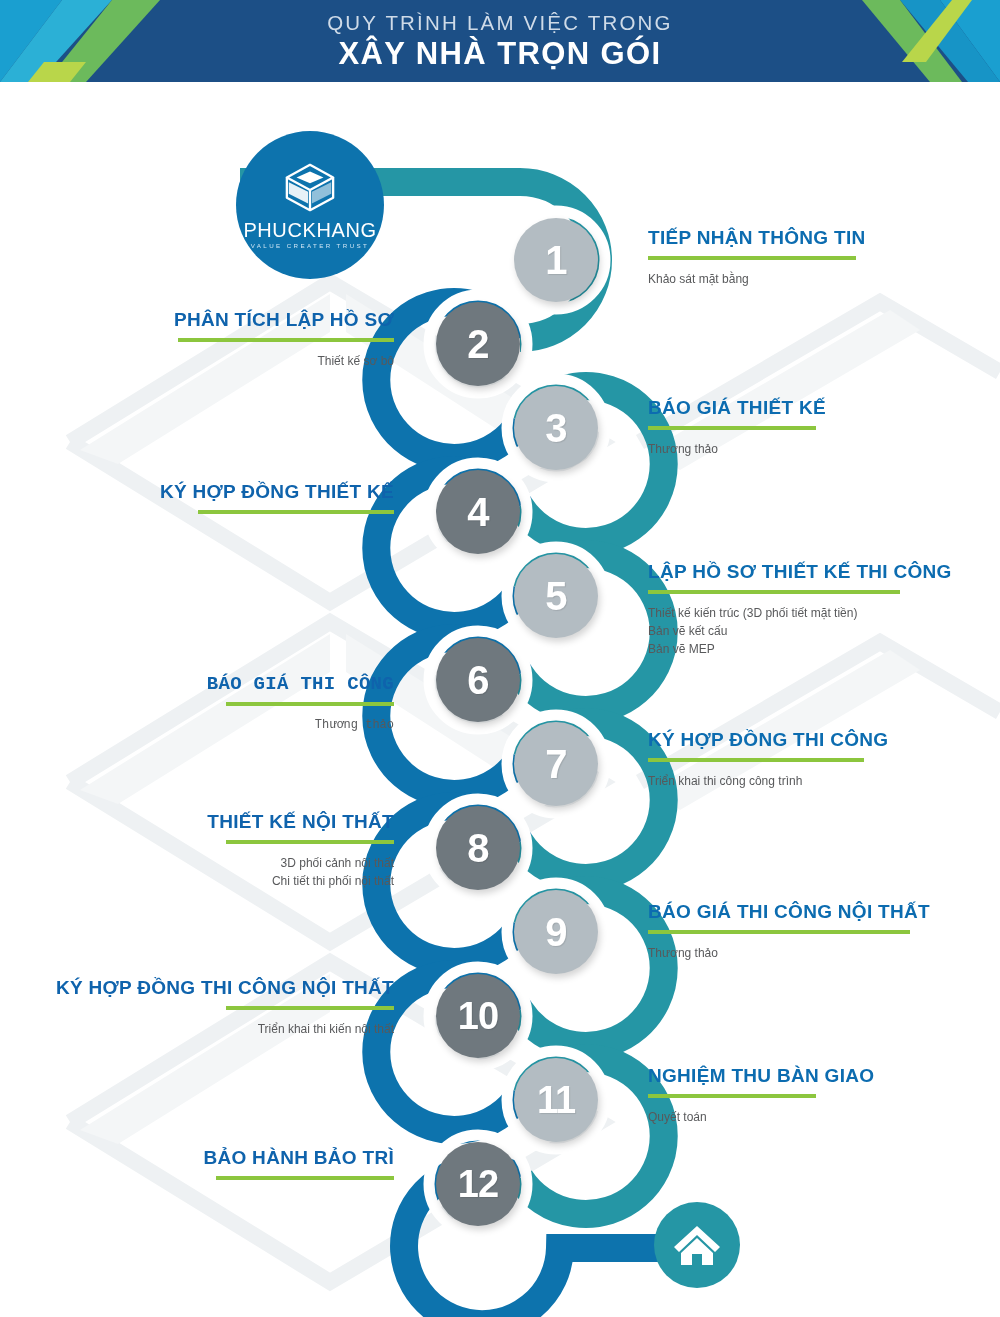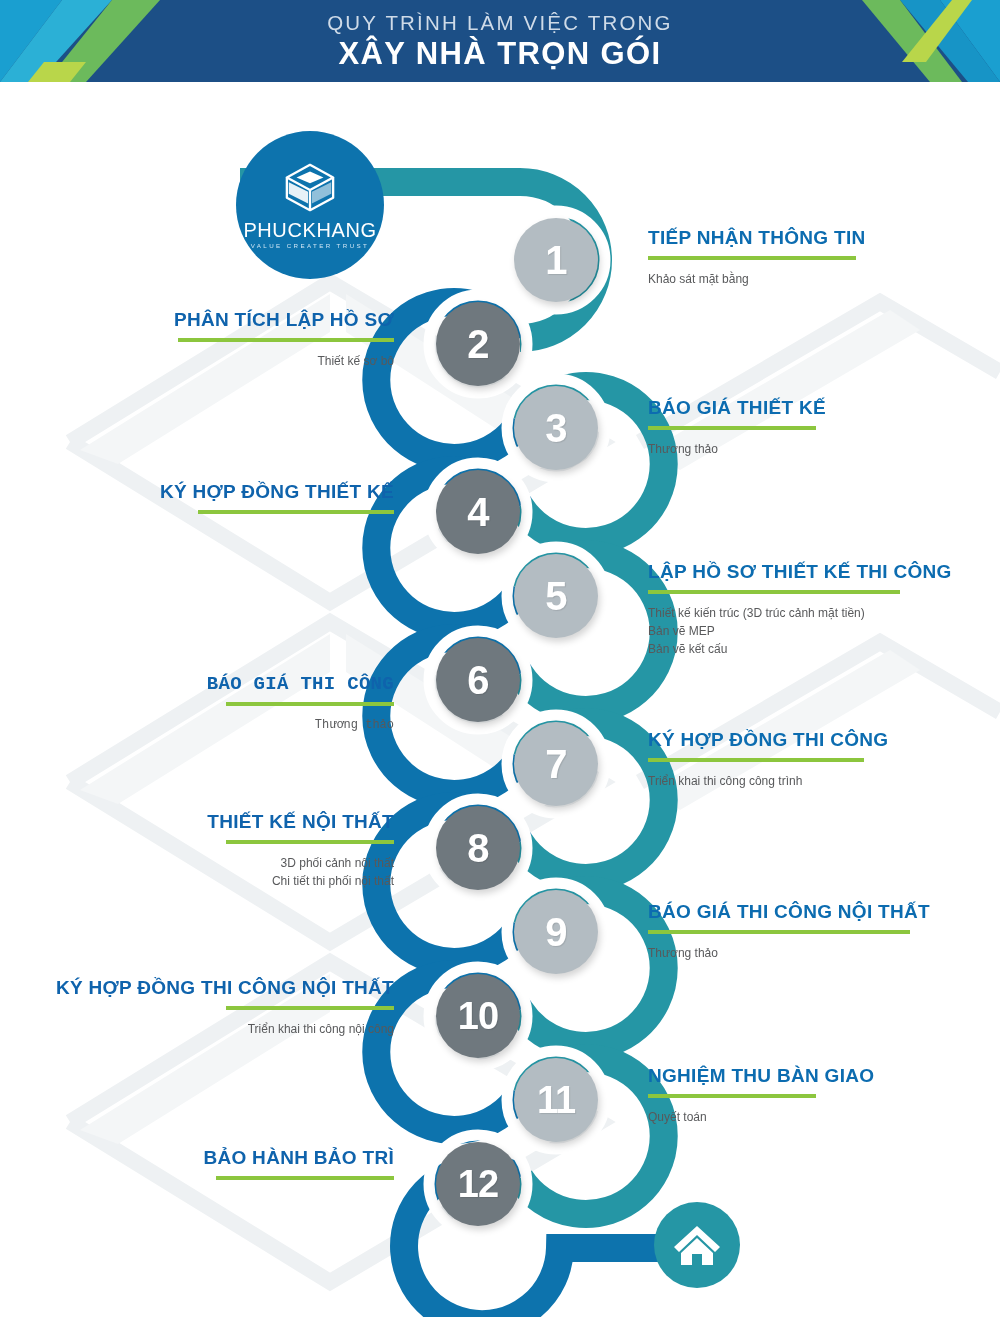--- a/index.html
+++ b/index.html
@@ -324,23 +324,23 @@
   </div>
 
   <div class="step-text side-left" style="left:50px;top:482px;width:344px;">
     <div class="step-title dark">KÝ HỢP ĐỒNG THIẾT KẾ</div>
     <div class="rule" style="width:196px;margin-left:auto;"></div>
   </div>
 
   <div class="step-text side-right" style="left:648px;top:562px;width:330px;">
     <div class="step-title">LẬP HỒ SƠ THIẾT KẾ THI CÔNG</div>
     <div class="rule" style="width:252px;"></div>
-    <div class="step-desc">Thiết kế kiến trúc (3D trúc cảnh mặt tiền)</div>
+    <div class="step-desc">Thiết kế kiến trúc (3D phối tiết mặt tiền)</div>
+    <div class="step-desc">Bản vẽ kết cấu</div>
     <div class="step-desc">Bản vẽ MEP</div>
-    <div class="step-desc">Bản vẽ kết cấu</div>
   </div>
 
   <div class="step-text side-left" style="left:60px;top:674px;width:334px;font-family:Liberation Mono, monospace;">
     <div class="step-title dark">BÁO GIÁ THI CÔNG</div>
     <div class="rule" style="width:168px;margin-left:auto;"></div>
     <div class="step-desc">Thương thảo</div>
   </div>
 
   <div class="step-text side-right" style="left:648px;top:730px;width:320px;">
     <div class="step-title">KÝ HỢP ĐỒNG THI CÔNG</div>
@@ -357,21 +357,21 @@
 
   <div class="step-text side-right" style="left:648px;top:902px;width:330px;">
     <div class="step-title">BÁO GIÁ THI CÔNG NỘI THẤT</div>
     <div class="rule" style="width:262px;"></div>
     <div class="step-desc">Thương thảo</div>
   </div>
 
   <div class="step-text side-left" style="left:30px;top:978px;width:364px;">
     <div class="step-title dark">KÝ HỢP ĐỒNG THI CÔNG NỘI THẤT</div>
     <div class="rule" style="width:168px;margin-left:auto;"></div>
-    <div class="step-desc">Triển khai thi công nội công</div>
+    <div class="step-desc">Triển khai thi kiến nội thất</div>
   </div>
 
   <div class="step-text side-left" style="left:60px;top:1148px;width:334px;">
     <div class="step-title dark">BẢO HÀNH BẢO TRÌ</div>
     <div class="rule" style="width:178px;margin-left:auto;"></div>
   </div>
 
   <div class="step-text side-right" style="left:648px;top:1066px;width:320px;">
     <div class="step-title">NGHIỆM THU BÀN GIAO</div>
     <div class="rule" style="width:168px;"></div>

